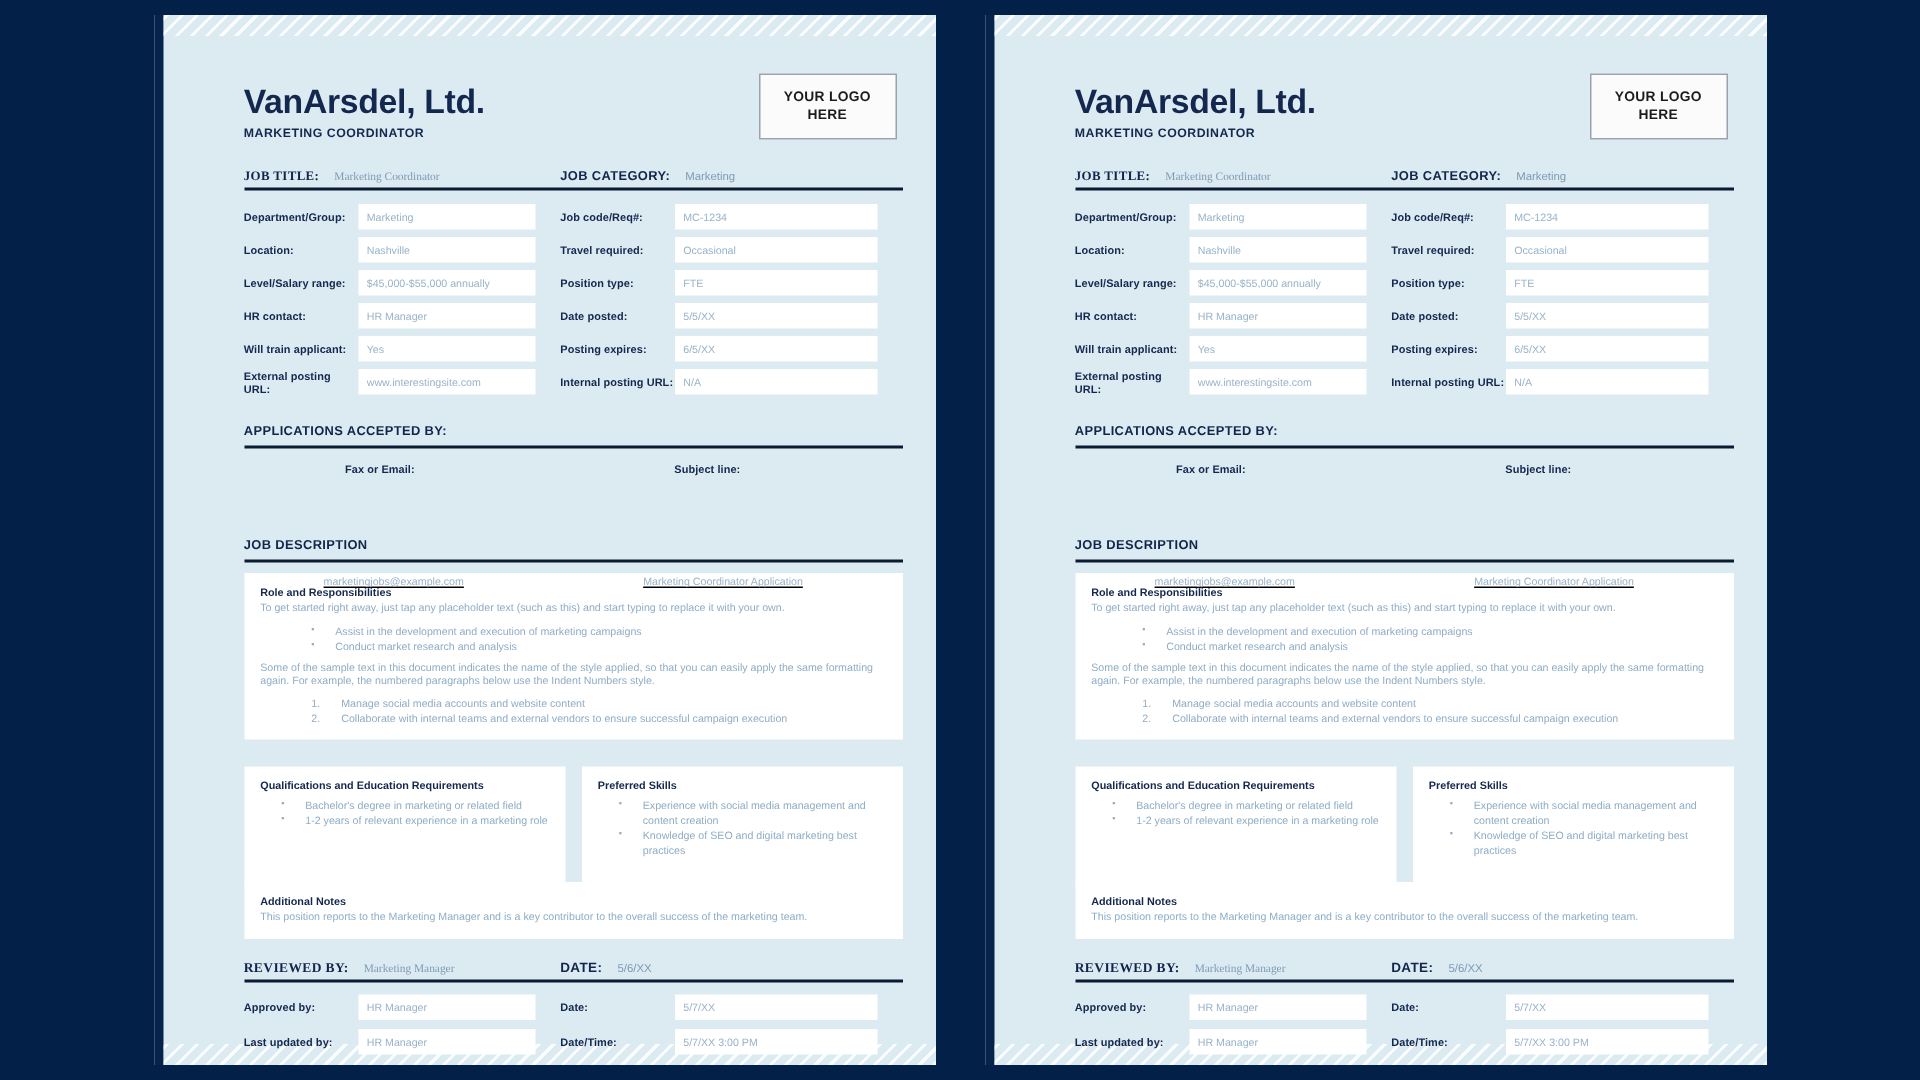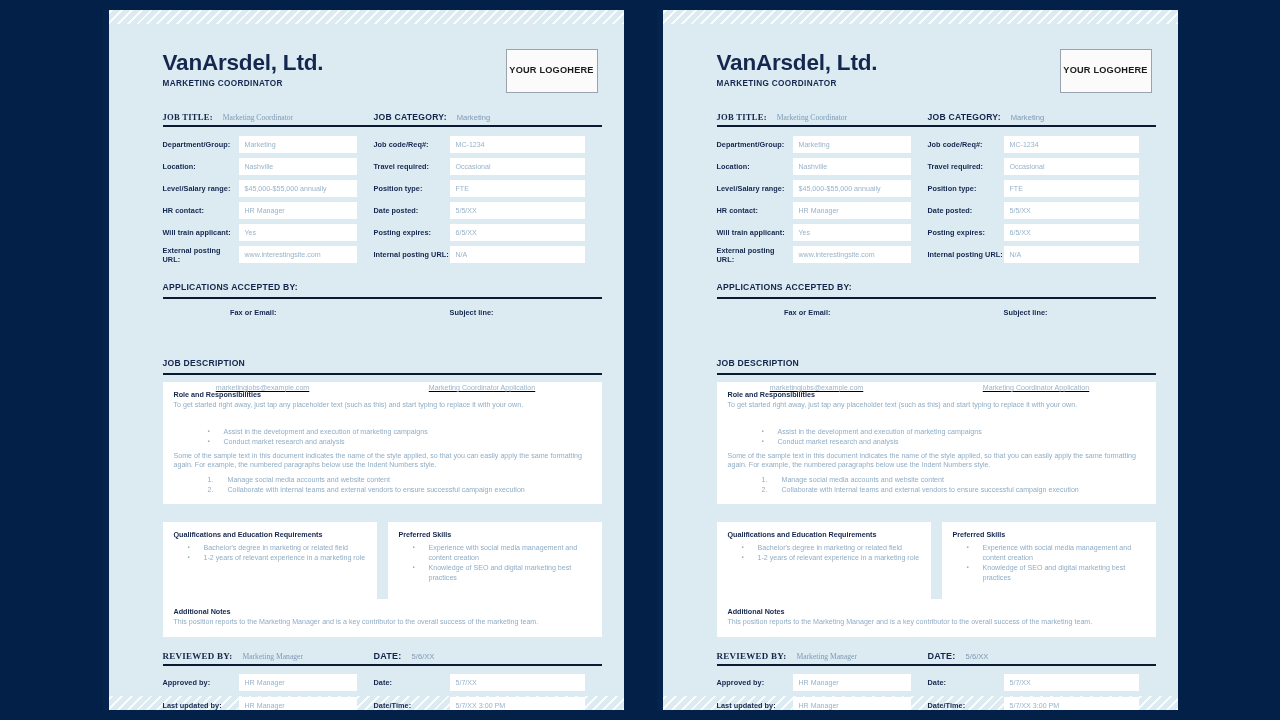--- a/index.html
+++ b/index.html
@@ -53,21 +53,21 @@
     position: absolute;
     left: 0; right: 0;
     top: 14px;
     bottom: 14px;
     padding: 0 22px 0 54px;
   }
 
   
   .head {
     display: flex;
-    align-items: center;
+    align-items: flex-end;
     justify-content: space-between;
     padding-top: 22px;
   }
   .brand-name {
     font-size: 22.5px;
     font-weight: bold;
     color: #14274e;
     letter-spacing: -0.2px;
     line-height: 1.05;
   }
@@ -77,21 +77,21 @@
     color: #14274e;
     letter-spacing: 0.35px;
     margin-top: 4px;
   }
   .logo-box {
     width: 92px;
     height: 44px;
     background: #fbfbfb;
     border: 1.5px solid #9aa3ad;
     display: flex;
-    flex-direction: row;
+    flex-direction: column;
     align-items: center;
     justify-content: center;
     margin-top: 3px;
     margin-right: 4px;
   }
   .logo-box span {
     font-size: 9.2px;
     font-weight: bold;
     color: #1b1b1b;
     letter-spacing: 0.2px;
@@ -186,21 +186,21 @@
     font-weight: bold;
     color: #14274e;
     margin-bottom: 2px;
   }
   .jd-p {
     font-size: 7.1px;
     color: #8fadc6;
     line-height: 1.36;
   }
   .jd-ul {
-    margin: 16px 0 5px 34px;
+    margin: 5px 0 5px 34px;
   }
   .jd-ul li {
     font-size: 7.1px;
     color: #8fadc6;
     line-height: 1.42;
     list-style: none;
     position: relative;
     padding-left: 16px;
   }
   .jd-ul li::before {

